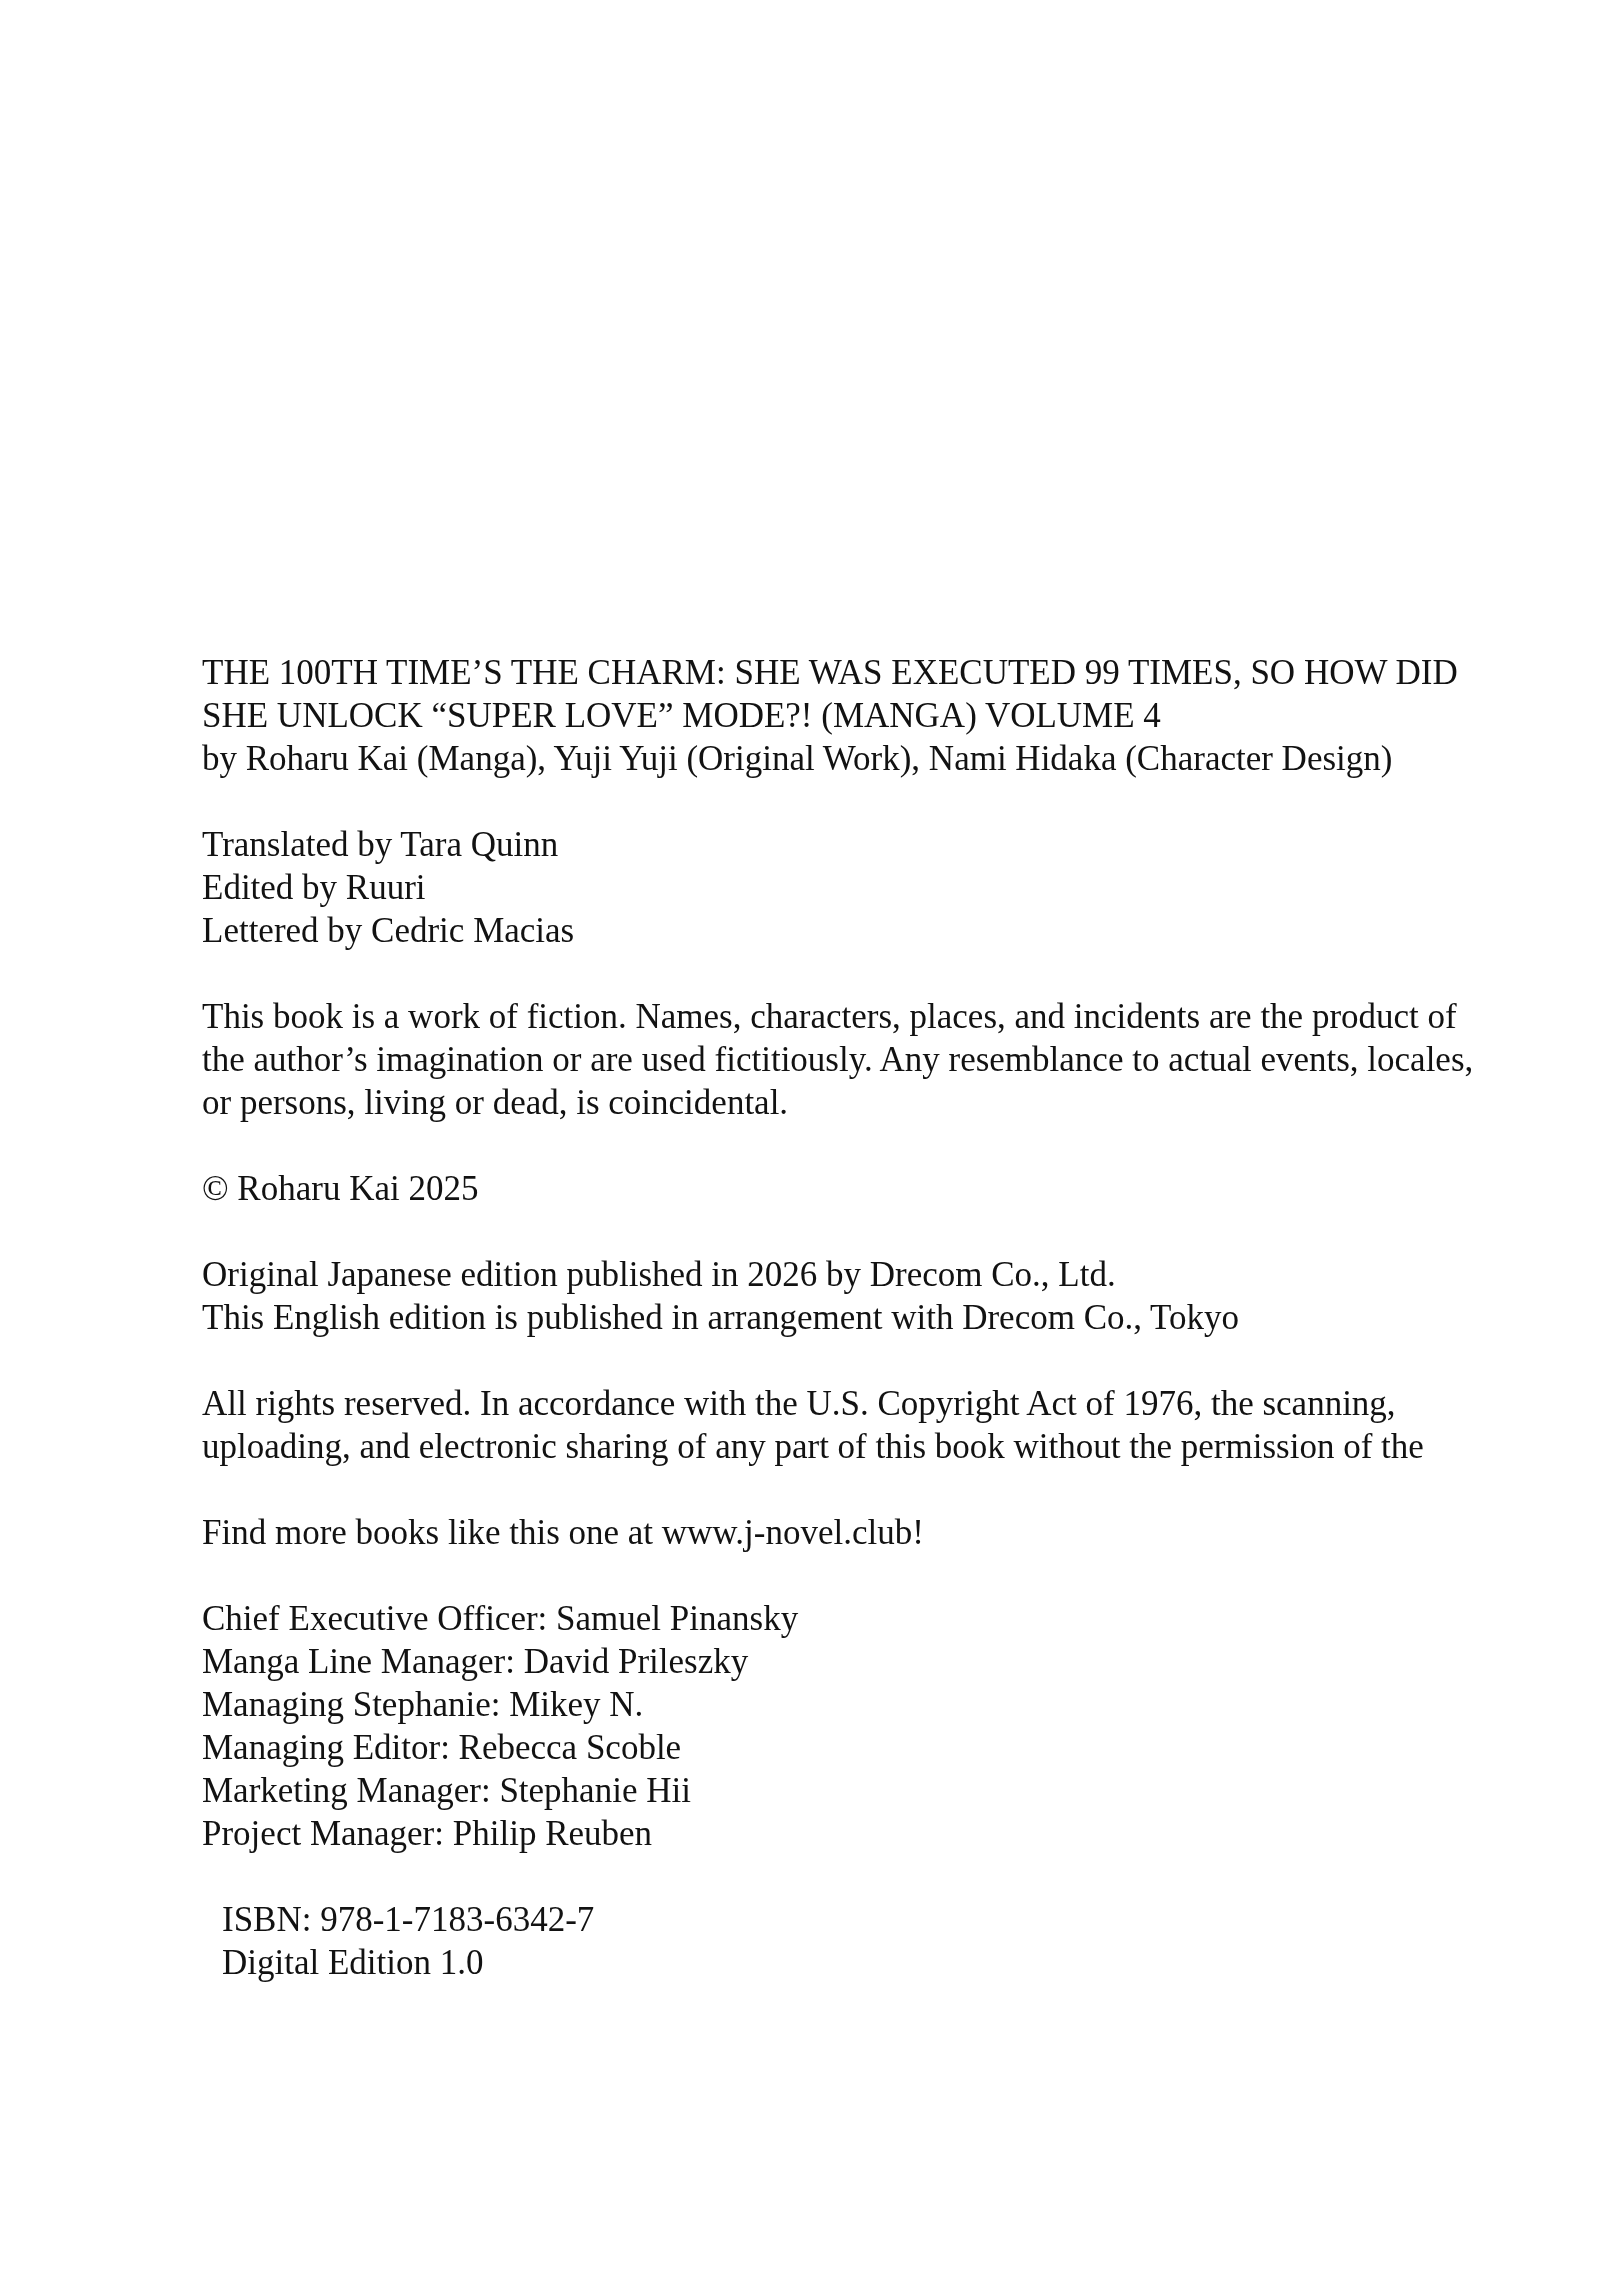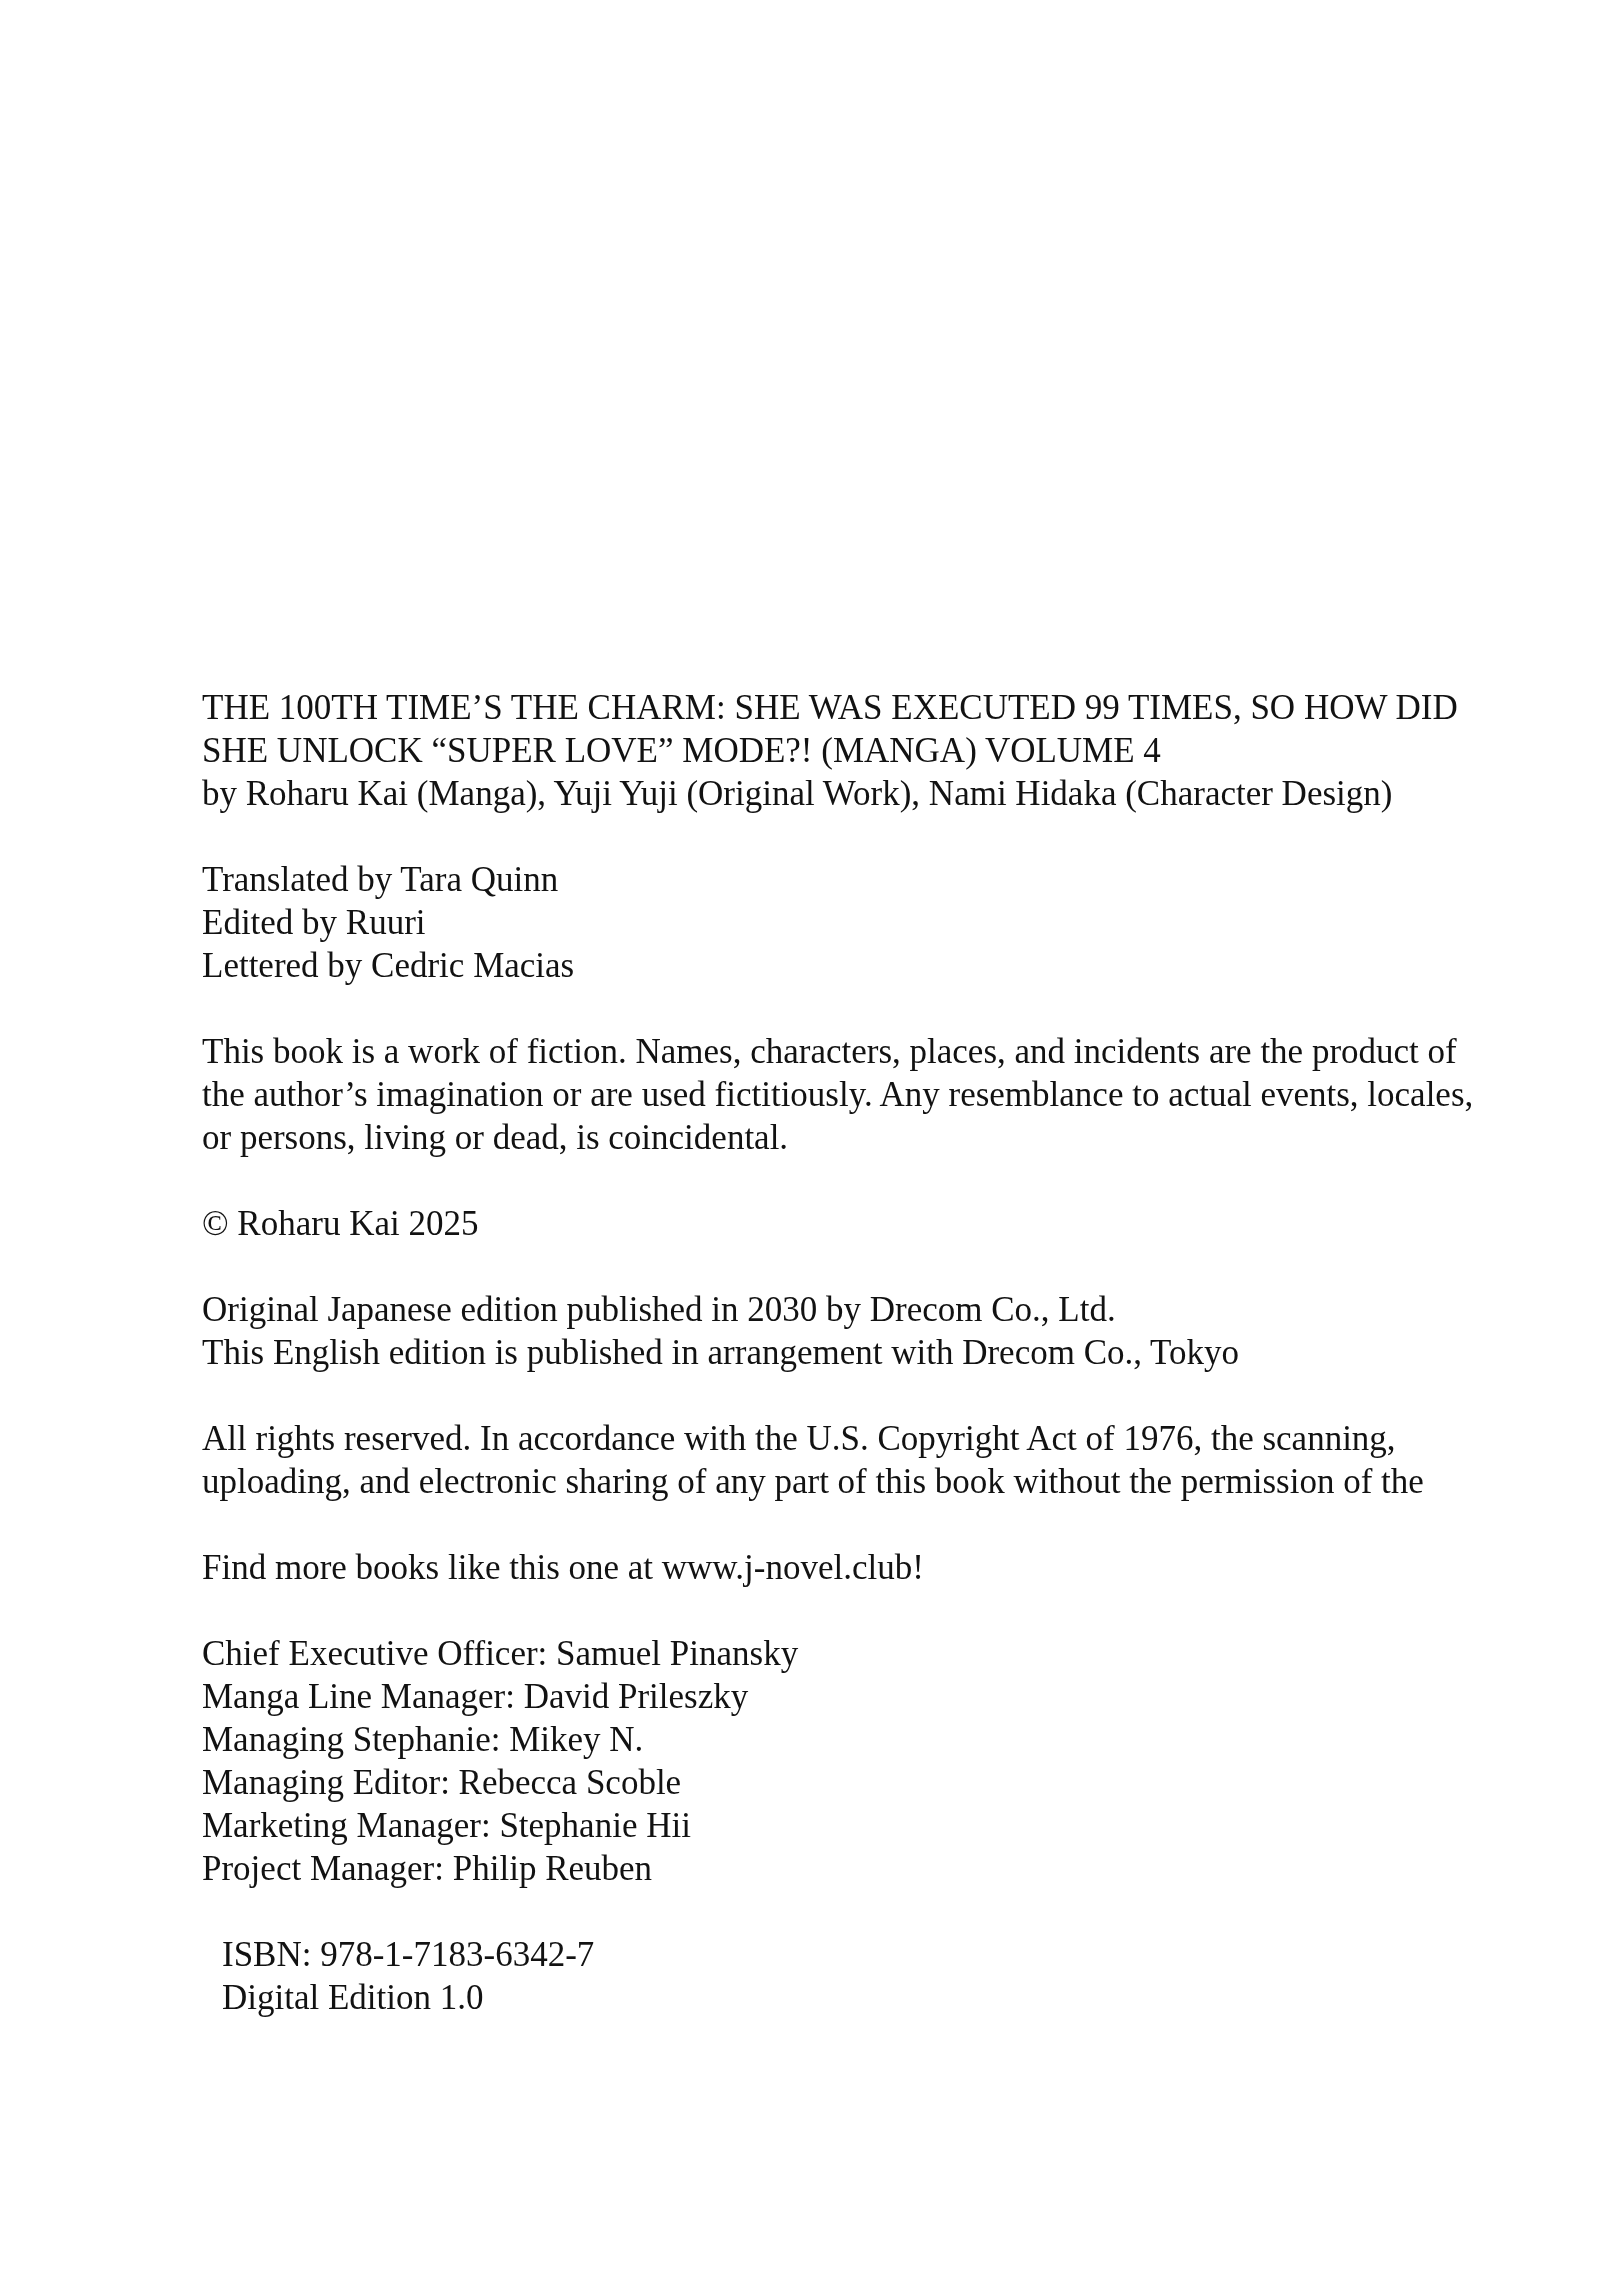--- a/index.html
+++ b/index.html
@@ -15,21 +15,21 @@
     font-family: "Liberation Serif", "DejaVu Serif", serif;
   }
   .page {
     position: absolute;
     inset: 0;
     background: #ffffff;
   }
   .colophon {
     position: absolute;
     left: 202px;
-    top: 686px;
+    top: 651px;
     width: 1325px;
     color: #121212;
     font-size: 35px;
   }
   .para {
     margin: 0 0 43px 0;
     padding: 0;
   }
   .para:last-child {
     margin-bottom: 0;
@@ -62,21 +62,21 @@
       <div class="line">This book is a work of fiction. Names, characters, places, and incidents are the product of</div>
       <div class="line">the author’s imagination or are used fictitiously. Any resemblance to actual events, locales,</div>
       <div class="line">or persons, living or dead, is coincidental.</div>
     </div>
 
     <div class="para">
       <div class="line">© Roharu Kai 2025</div>
     </div>
 
     <div class="para">
-      <div class="line">Original Japanese edition published in 2030 by Drecom Co., Ltd.</div>
+      <div class="line">Original Japanese edition published in 2026 by Drecom Co., Ltd.</div>
       <div class="line">This English edition is published in arrangement with Drecom Co., Tokyo</div>
     </div>
 
     <div class="para">
       <div class="line">All rights reserved. In accordance with the U.S. Copyright Act of 1976, the scanning,</div>
       <div class="line">uploading, and electronic sharing of any part of this book without the permission of the</div>
     </div>
 
     <div class="para">
       <div class="line">Find more books like this one at www.j-novel.club!</div>

